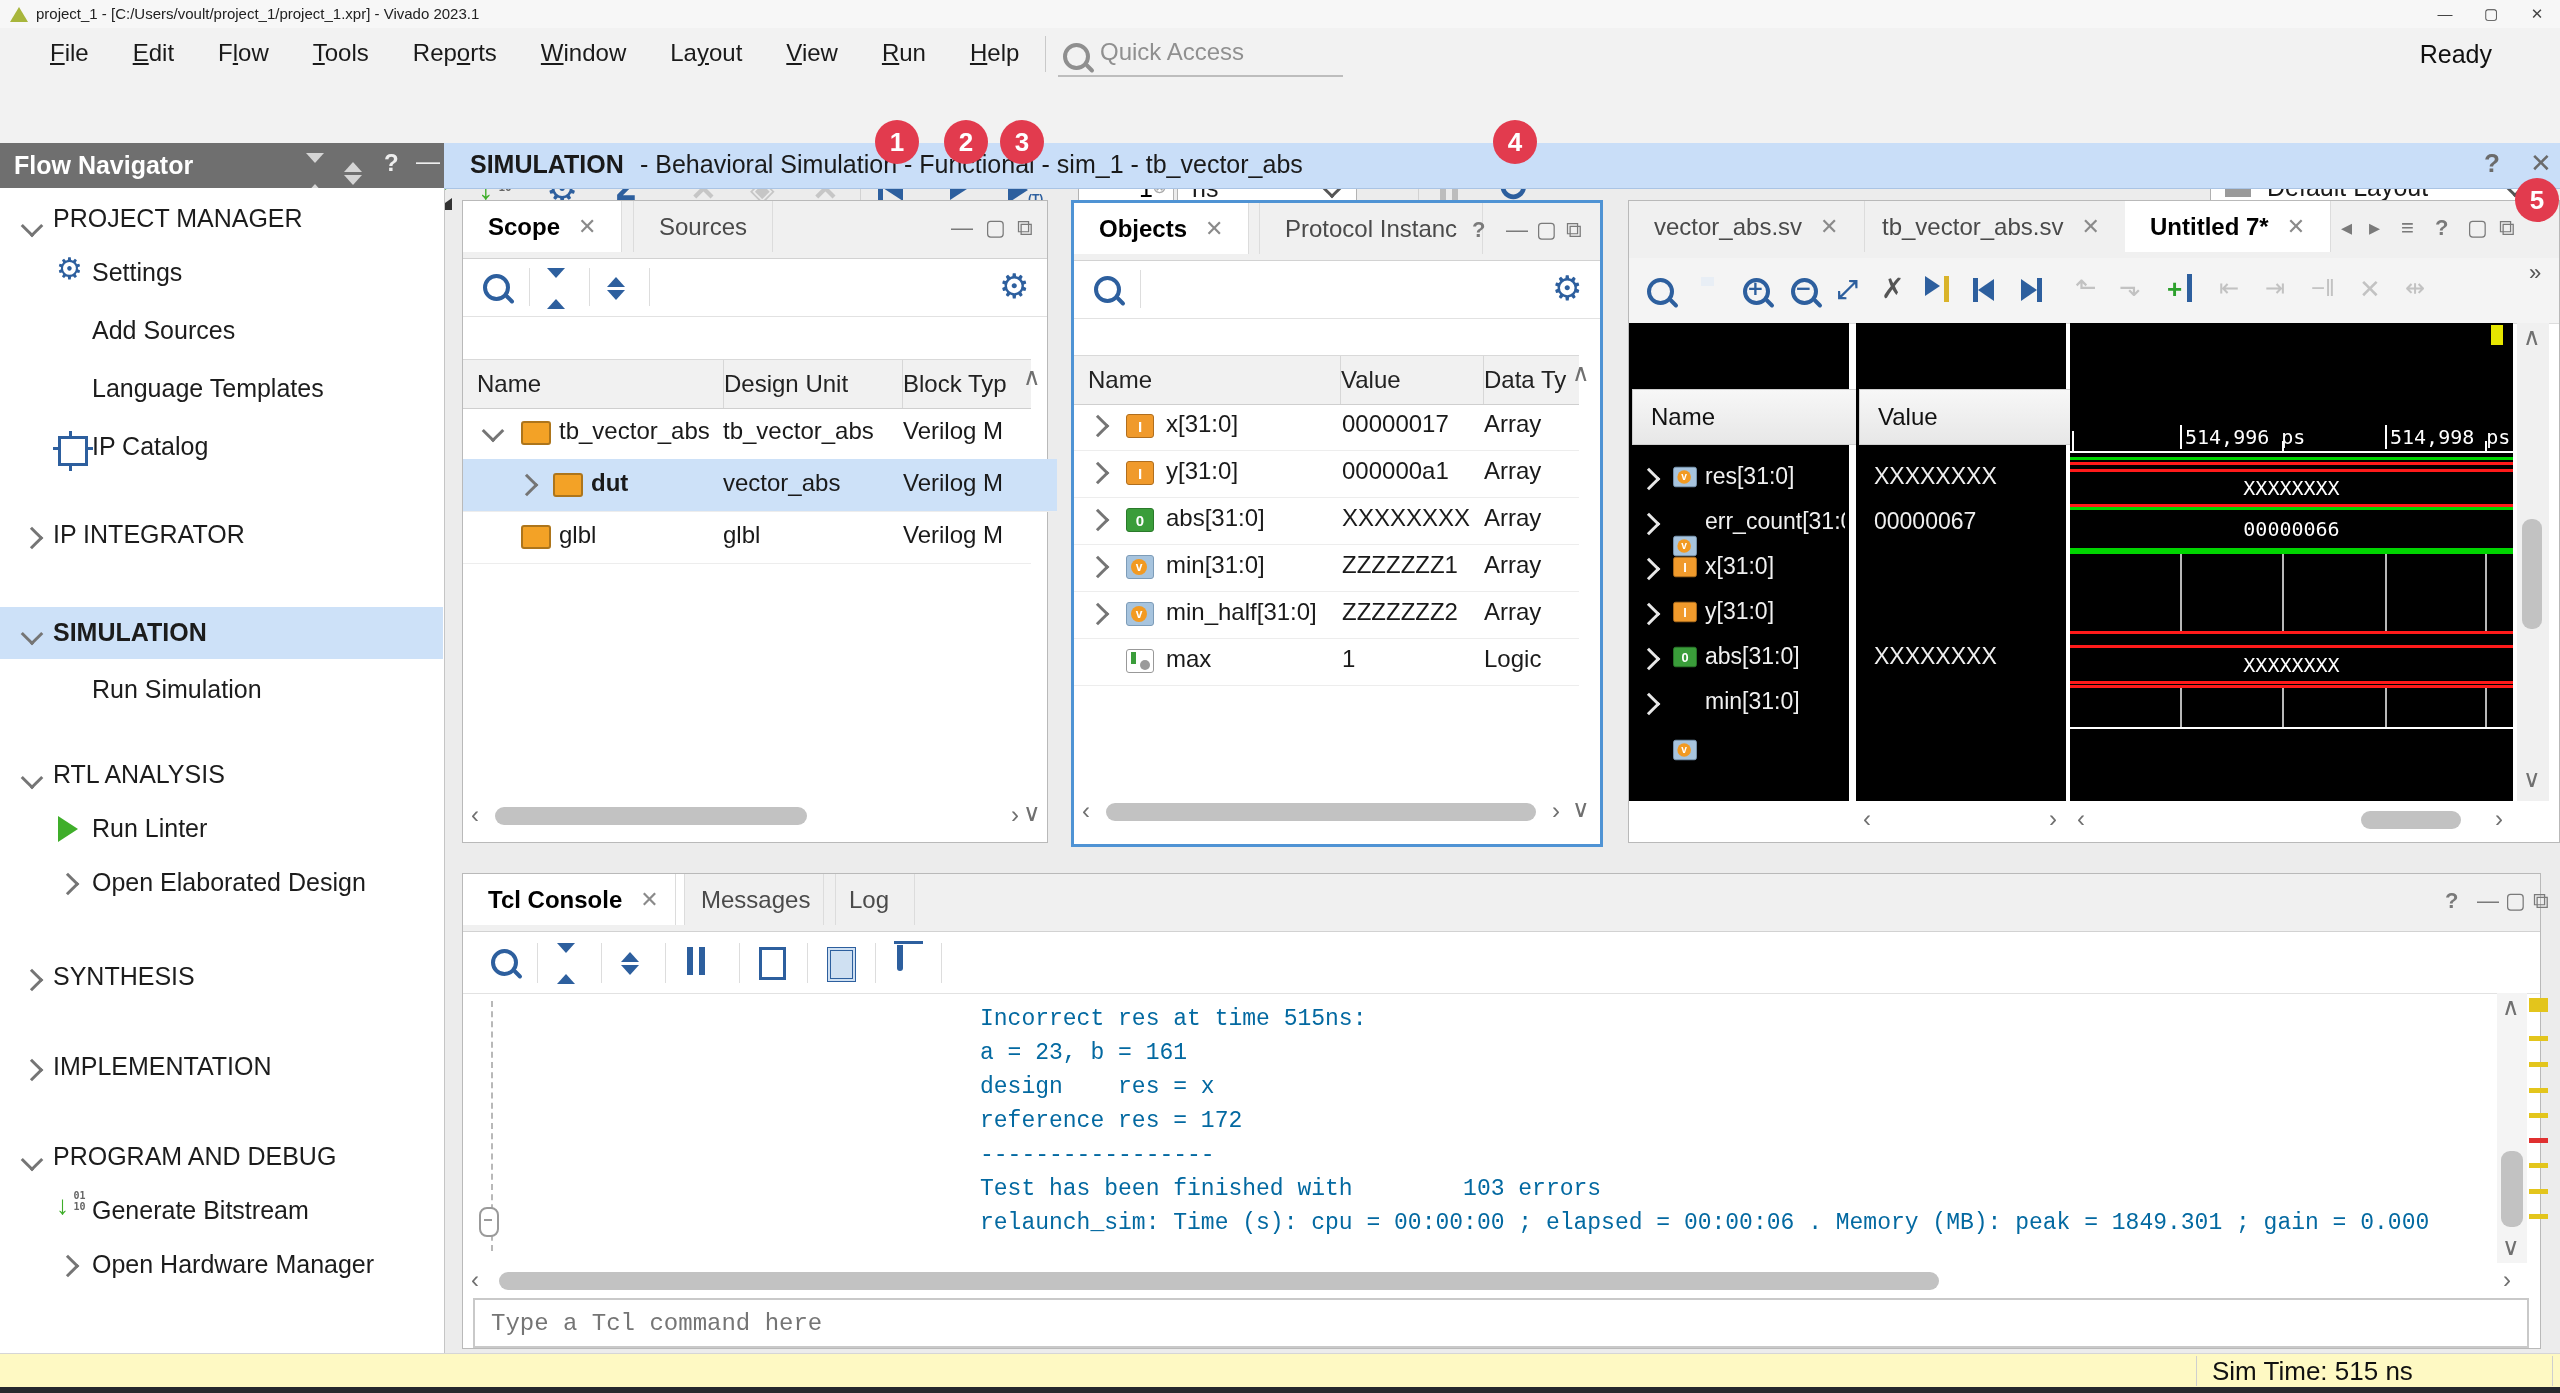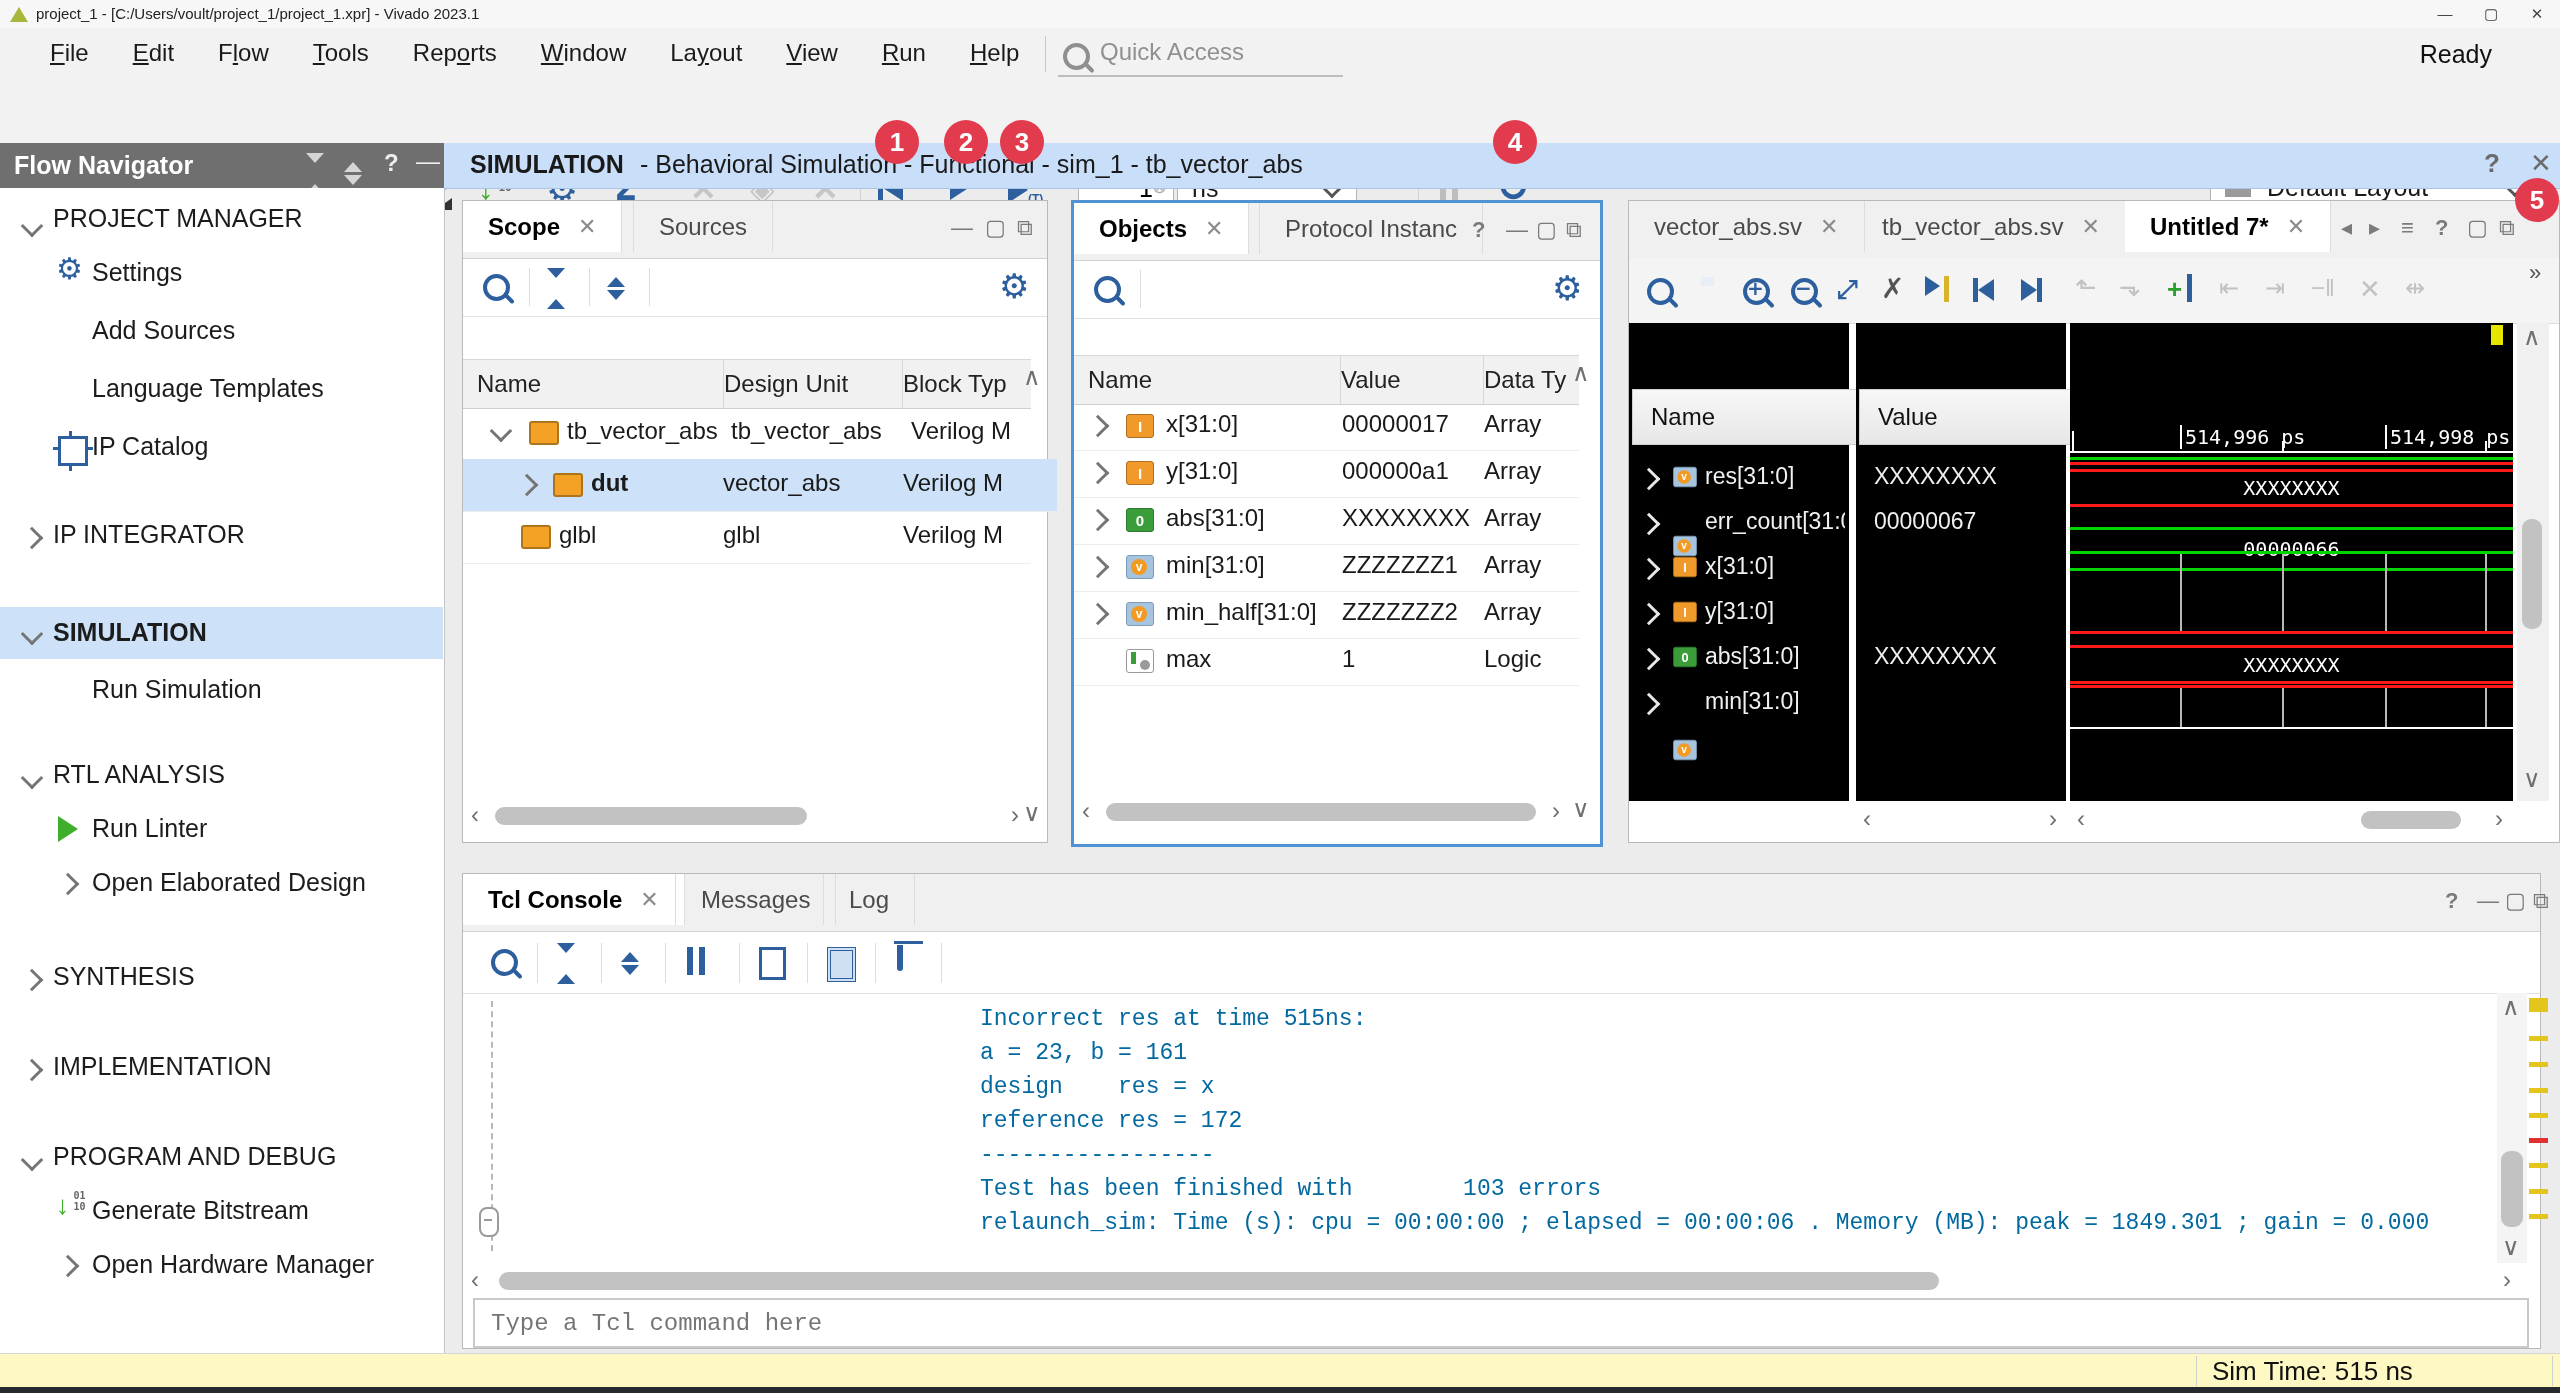--- a/index.html
+++ b/index.html
@@ -268,21 +268,21 @@
       <span class="abs" style="left:186px;top:10px;width:1px;height:38px;background:#ddd;"></span>
       <span class="abs gearch" style="left:536px;top:8px;font-size:34px;">⚙</span>
     </div>
     <div class="thead" style="left:0;top:158px;width:568px;height:48px;">
       <div class="thcell" style="left:0;width:246px;">Name</div>
       <div class="thcell" style="left:247px;width:178px;">Design Unit</div>
       <div class="thcell" style="left:426px;width:142px;border-right:none;">Block Typ</div>
     </div>
     <span class="abs sbar" style="left:560px;top:162px;">∧</span>
 
-    <div class="trow" style="left:8px;top:206px;width:568px;height:52px;">
+    <div class="trow" style="left:0;top:206px;width:568px;height:52px;">
       <span class="abs chev d" style="left:22px;top:16px;"></span>
       <span class="abs chip" style="left:58px;top:14px;"></span>
       <span class="abs" style="left:96px;top:10px;">tb_vector_abs</span>
       <span class="abs" style="left:260px;top:10px;">tb_vector_abs</span>
       <span class="abs" style="left:440px;top:10px;">Verilog M</span>
     </div>
     <div class="trow sel" style="left:0;top:258px;width:568px;height:52px;padding-left:26px;">
       <span class="abs chev r" style="left:56px;top:18px;"></span>
       <span class="abs chip" style="left:90px;top:14px;"></span>
       <span class="abs" style="left:128px;top:10px;font-weight:bold;">dut</span>
@@ -469,21 +469,21 @@
       <span class="abs mono" style="left:315px;top:102px;color:#fff;font-size:20px;border-left:2px solid #fff;padding-left:3px;">514,998 ps</span>
       <div class="wl" style="left:0;top:128px;width:443px;background:#fff;height:2px;"></div>
       <span class="abs" style="left:2px;top:108px;width:2px;height:20px;background:#fff;"></span>
       <span class="abs" style="left:212px;top:118px;width:2px;height:10px;background:#fff;"></span>
       <span class="abs" style="left:415px;top:118px;width:2px;height:10px;background:#fff;"></span>
 
       <div class="wl" style="left:0;top:134px;width:443px;background:#00d500;"></div>
       <div class="wl" style="left:0;top:139px;width:443px;background:#ff1a1a;"></div>
       <div class="band" style="left:0;top:146px;width:443px;height:32px;border-color:#ff1a1a;">XXXXXXXX</div>
 
-      <div class="band" style="left:0;top:184px;width:443px;height:38px;border-color:#00d500;margin-top:20px;">00000066</div>
+      <div class="band" style="left:0;top:184px;width:443px;height:38px;border-color:#00d500;">00000066</div>
 
       <div class="abs" style="left:0;top:228px;width:443px;height:80px;border-top:3px solid #00d500;">
         <span class="vdiv" style="left:110px;top:0;height:80px;"></span>
         <span class="vdiv" style="left:212px;top:0;height:80px;"></span>
         <span class="vdiv" style="left:315px;top:0;height:80px;"></span>
         <span class="vdiv" style="left:415px;top:0;height:80px;"></span>
       </div>
       <div class="wl" style="left:0;top:308px;width:443px;background:#ff1a1a;"></div>
 
       <div class="band" style="left:0;top:322px;width:443px;height:33px;border-color:#ff1a1a;">XXXXXXXX</div>

